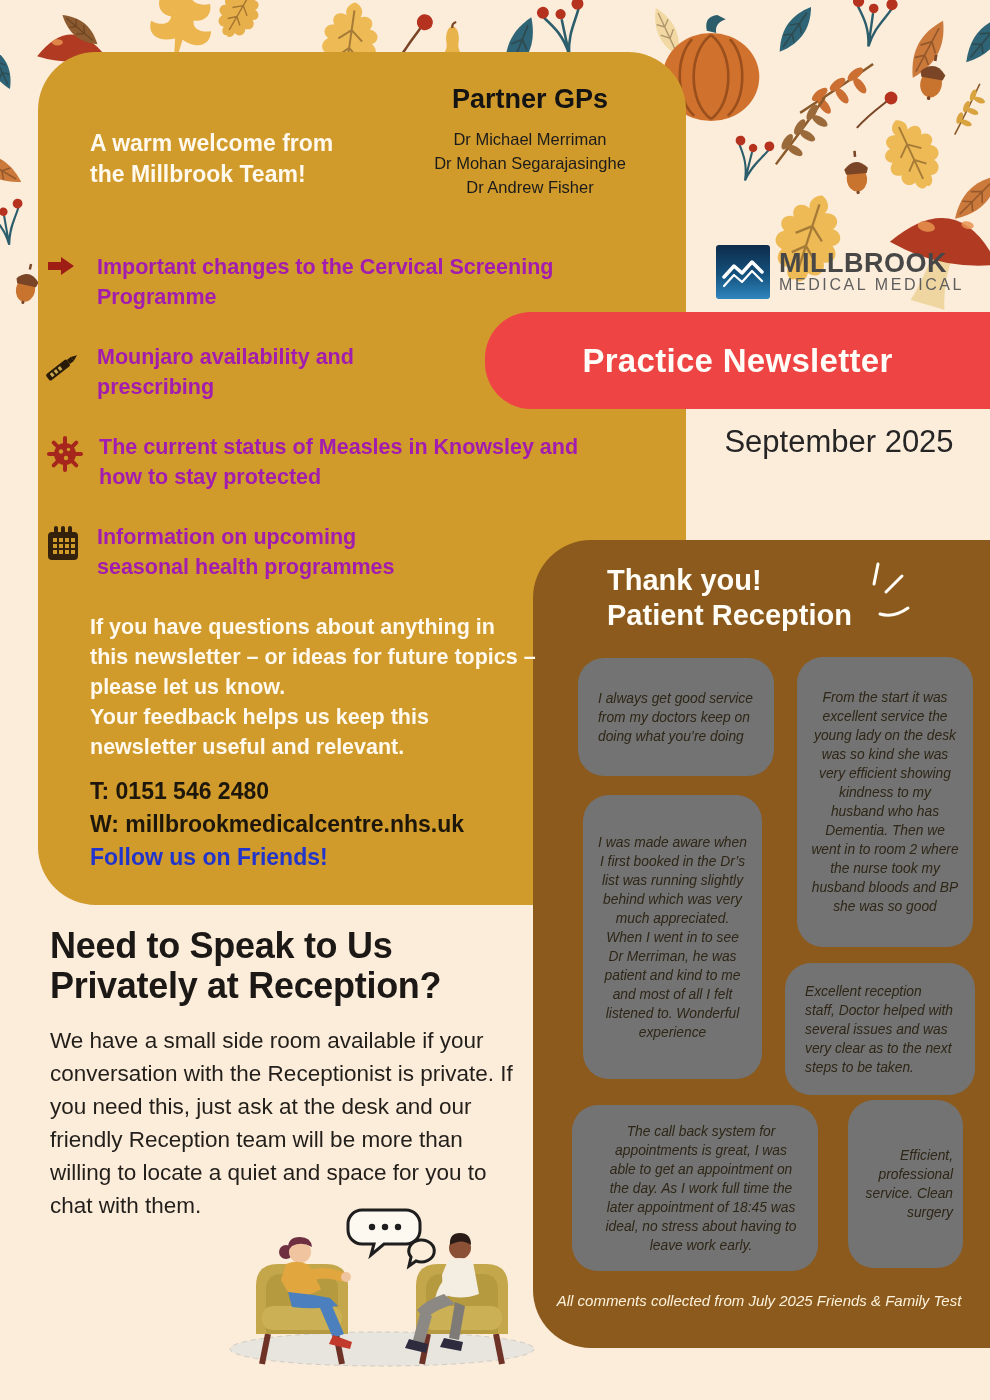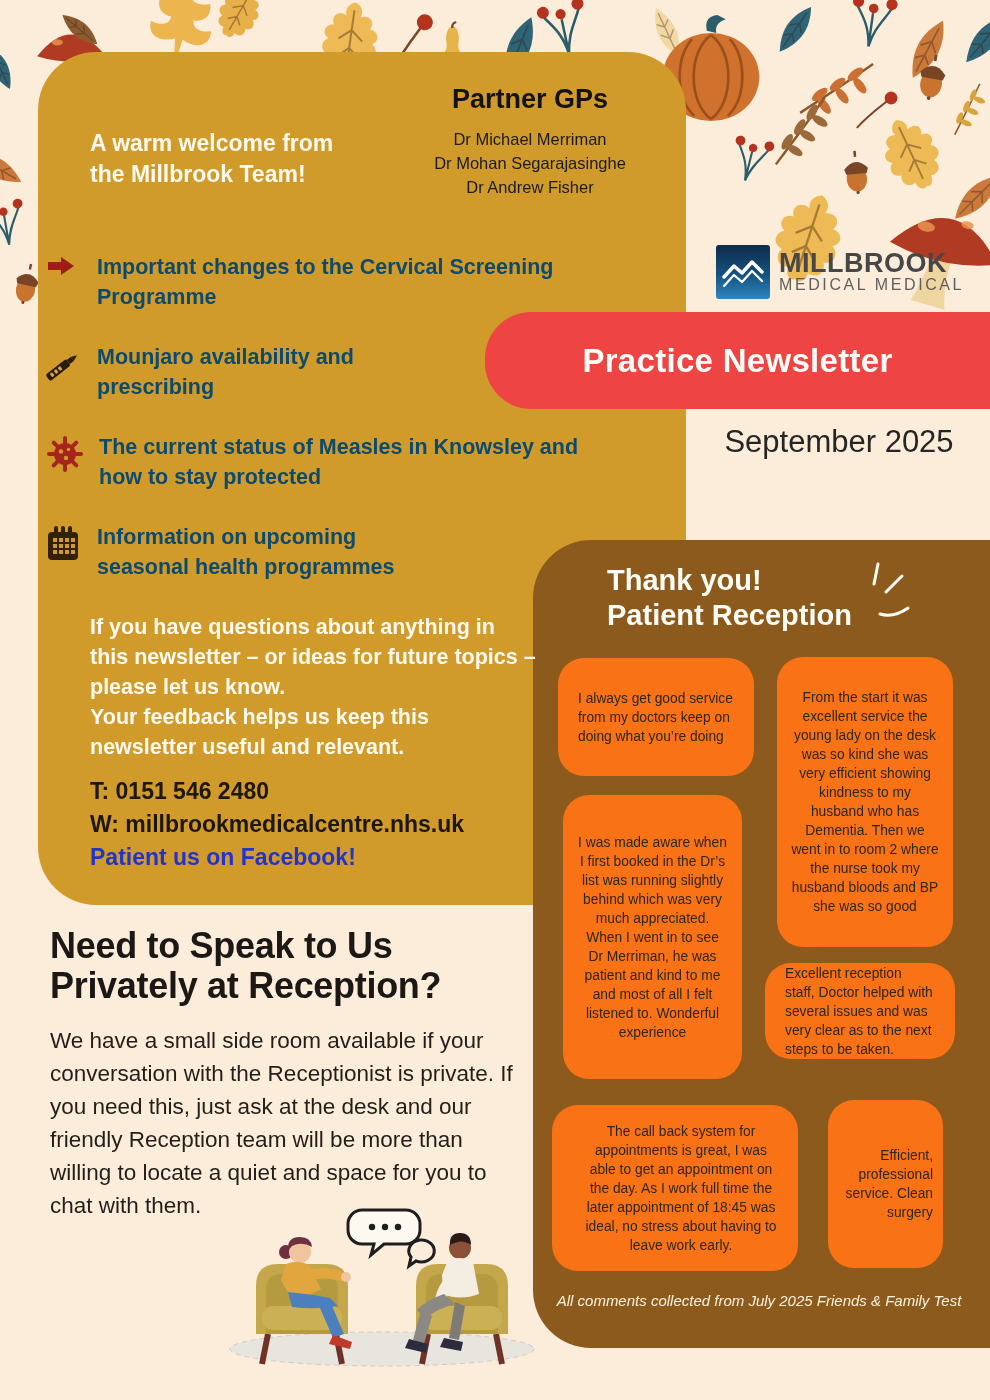--- a/index.html
+++ b/index.html
@@ -22,37 +22,37 @@
   .september{left:700px;top:424px;width:278px;text-align:center;font-size:31px;color:#252525;z-index:4;}
   .logo{left:716px;top:245px;display:flex;align-items:center;gap:9px;z-index:4;}
   .logo-text .l1{font-size:27px;font-weight:800;color:#474747;letter-spacing:.5px;line-height:26px;}
   .logo-text .l2{font-size:16px;color:#5E5E5E;letter-spacing:2.6px;line-height:18px;}
 
   
   .welcome{left:90px;top:128px;width:345px;font-size:23px;font-weight:700;color:#FFF9EE;line-height:31px;z-index:4;}
   .list-item{position:absolute;display:flex;gap:15px;align-items:flex-start;z-index:4;}
   .li-1{left:46px;top:252px;} .li-2{left:42px;top:342px;} .li-3{left:46px;top:432px;} .li-4{left:46px;top:522px;}
   .item-icon{flex:0 0 36px;padding-top:3px;}
-  .item-text{font-size:21.5px;font-weight:700;color:#0c4a6e;line-height:30px;}
+  .item-text{font-size:21.5px;font-weight:700;color:#a21caf;line-height:30px;}
   .w1{width:552px;} .w2{width:330px;} .w3{width:522px;} .w4{width:300px;}
   .note{left:90px;top:612px;width:448px;font-size:21.5px;font-weight:700;color:#FFF9EE;line-height:30px;z-index:4;}
   .contact{left:90px;top:775px;z-index:4;font-weight:700;}
   .contact .line{font-size:23px;color:#1D160A;line-height:33px;}
   .contact .fb{font-size:23px;color:#2134CB;line-height:33px;cursor:pointer;}
 
   
   .fb-title{left:607px;top:563px;font-size:29px;font-weight:800;color:#FFFDF6;line-height:35px;z-index:4;}
   .sparkle{left:858px;top:556px;z-index:4;}
-  .card{position:absolute;z-index:4;background:#f97316;border-radius:26px;color:#2E2616;
-        font-size:13.8px;line-height:19px;display:flex;align-items:center;
-        padding:16px 20px;box-sizing:border-box;}
+  .card{position:absolute;z-index:4;background:#737373;border-radius:26px;color:#2E2616;
+        font-style:italic;font-size:13.8px;line-height:19px;display:flex;align-items:center;
+        padding:16px 20px;box-sizing:border-box;margin-left:20px;}
   .card-a{left:558px;top:658px;width:196px;height:118px;text-align:left;}
   .card-b{left:777px;top:657px;width:176px;height:290px;text-align:center;padding:12px 14px;}
   .card-c{left:563px;top:795px;width:179px;height:284px;text-align:center;padding:12px 14px;}
-  .card-d{left:765px;top:963px;width:190px;height:96px;text-align:left;}
+  .card-d{left:765px;top:963px;width:190px;height:132px;text-align:left;}
   .card-e{left:552px;top:1105px;width:246px;height:166px;text-align:center;padding-left:32px;}
   .card-f{left:828px;top:1100px;width:115px;height:168px;text-align:right;padding:12px 10px;}
   .footnote{left:543px;top:1292px;width:432px;text-align:center;font-size:15px;font-style:italic;color:#FCF2DC;z-index:4;}
 
   
   .need-title{left:50px;top:926px;width:480px;font-size:36px;font-weight:800;line-height:40px;
               color:#1B1815;letter-spacing:-.3px;z-index:1;}
   .need-body{left:50px;top:1024px;width:470px;font-size:22.5px;line-height:33px;color:#221F1B;z-index:1;}
   .illustration{left:222px;top:1202px;z-index:1;}
 </style>
@@ -263,21 +263,21 @@
   </div>
 
   <div class="abs note">
     <div>If you have questions about anything in this newsletter – or ideas for future topics – please let us know.</div>
     <div>Your feedback helps us keep this newsletter useful and relevant.</div>
   </div>
 
   <div class="abs contact">
     <div class="line">T: 0151 546 2480</div>
     <div class="line">W: millbrookmedicalcentre.nhs.uk</div>
-    <div class="fb">Patient us on Facebook!</div>
+    <div class="fb">Follow us on Friends!</div>
   </div>
 
   <div class="abs fb-title">
     <div>Thank you!</div>
     <div>Patient Reception</div>
   </div>
   <svg class="abs sparkle" width="72" height="72" viewBox="0 0 72 72">
     <g stroke="#FFFDF6" stroke-width="3" stroke-linecap="round" fill="none">
       <path d="M20 8 L16 28"></path>
         <path d="M44 20 L28 36"></path>

